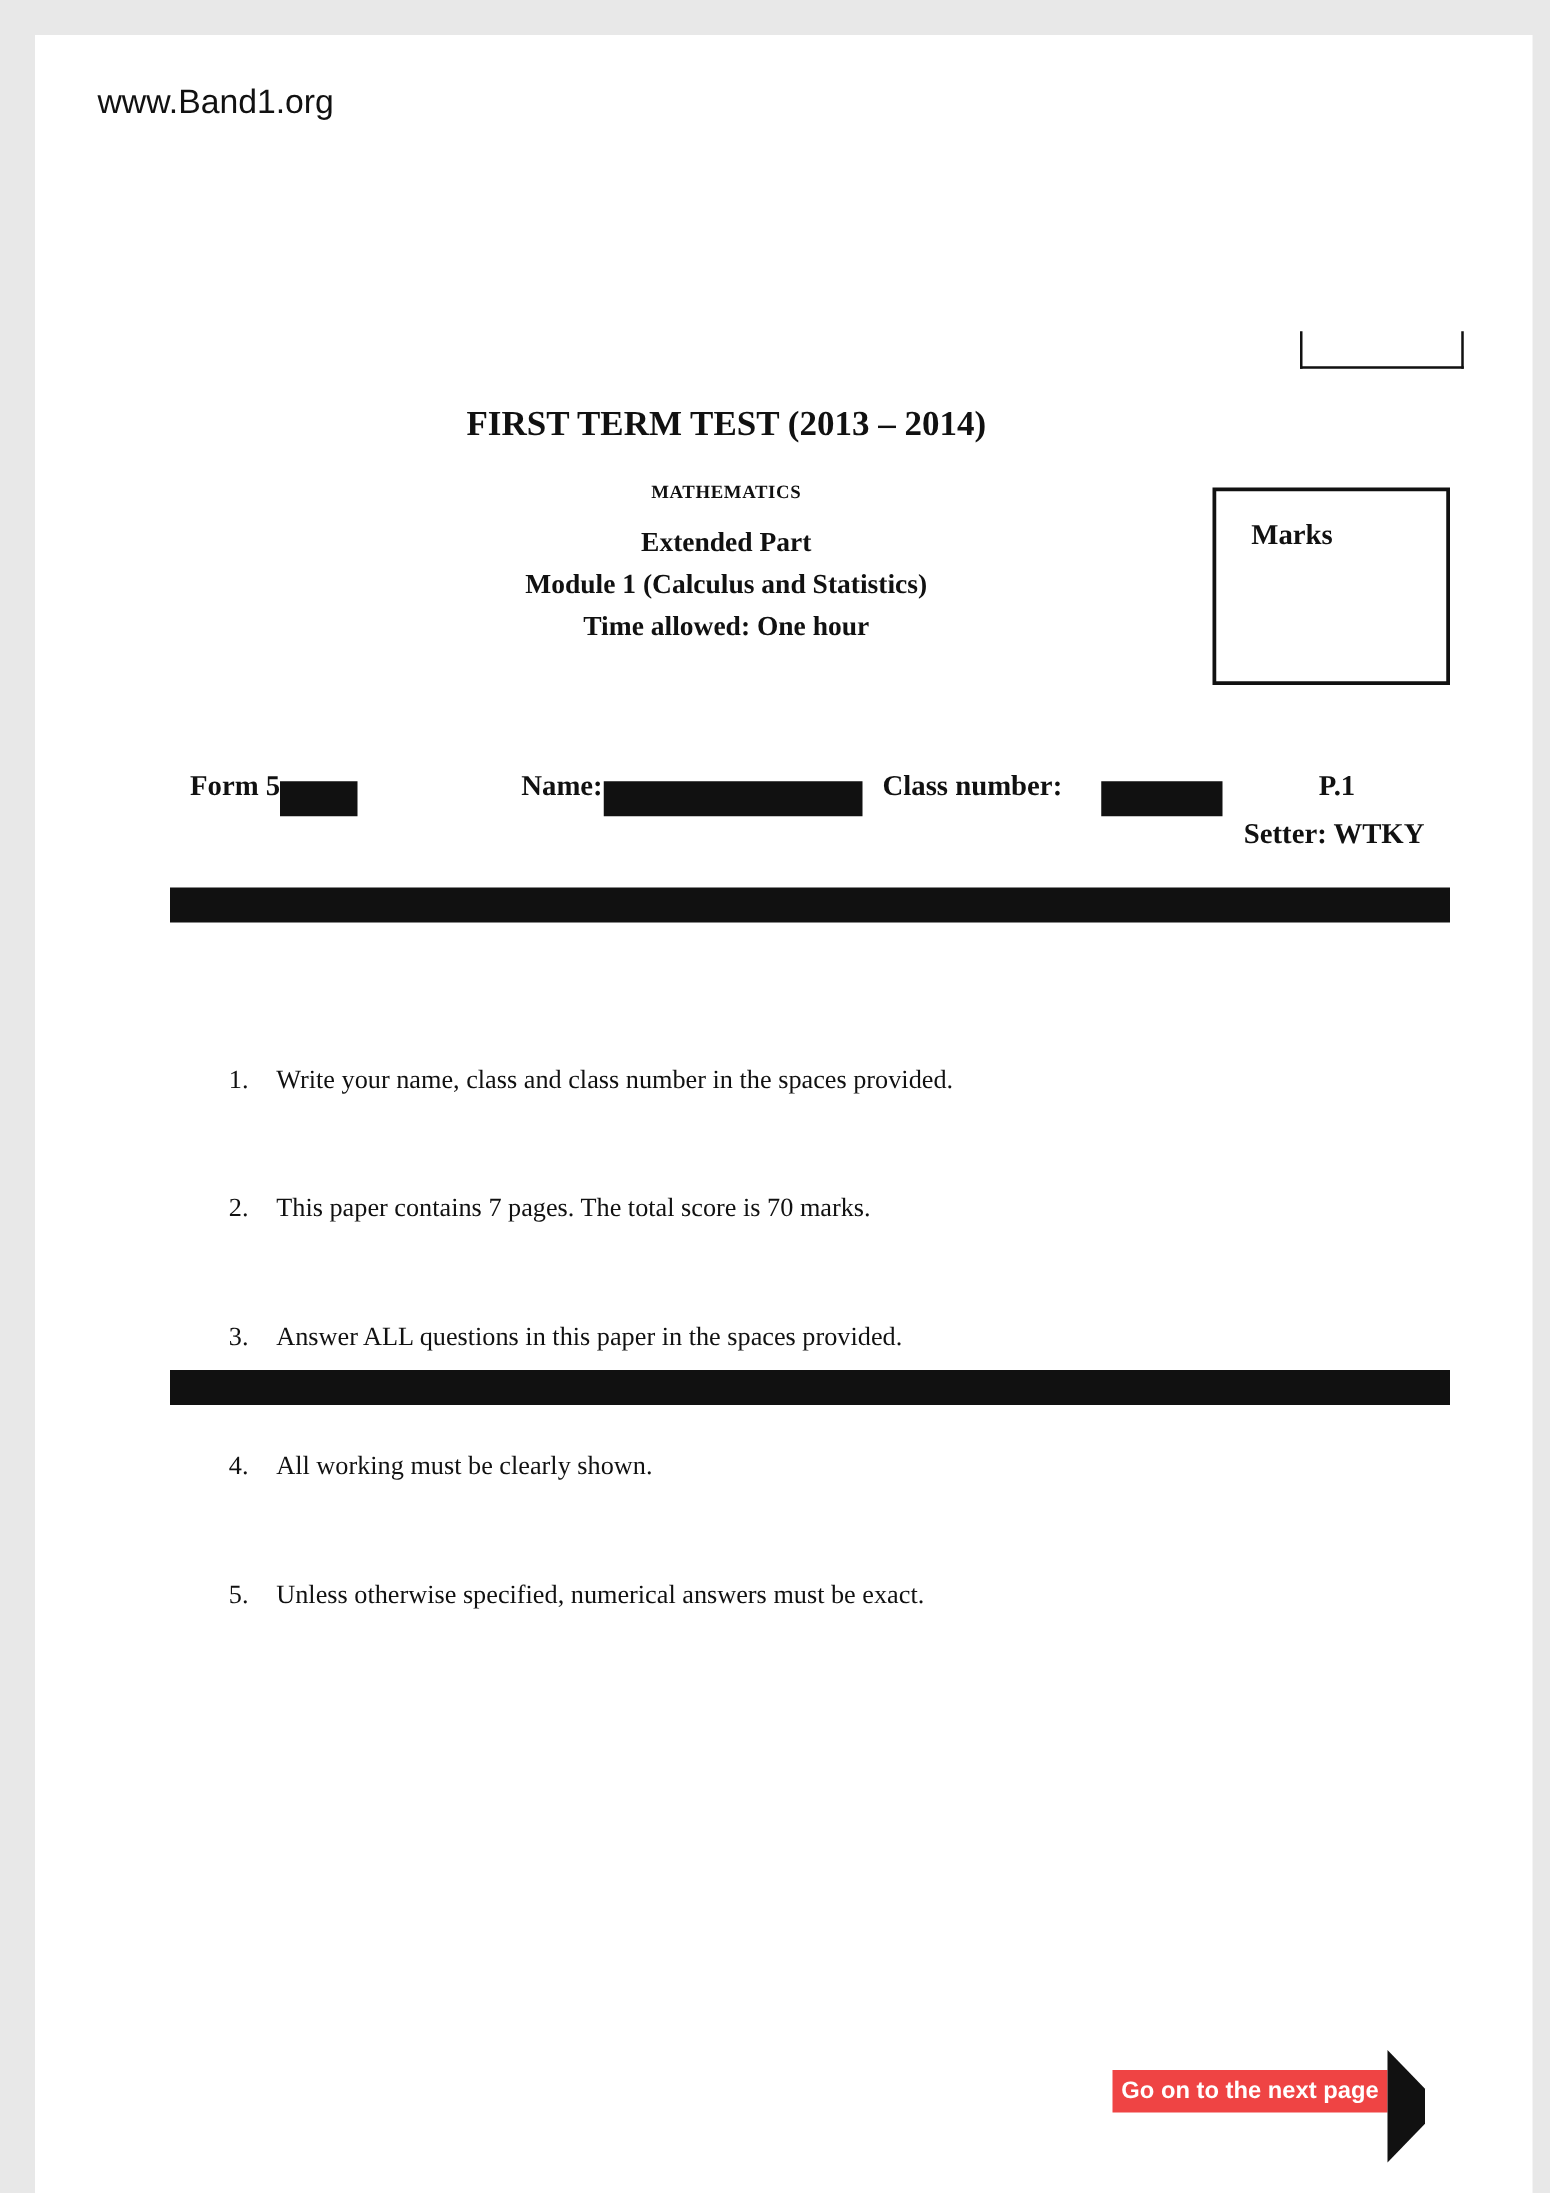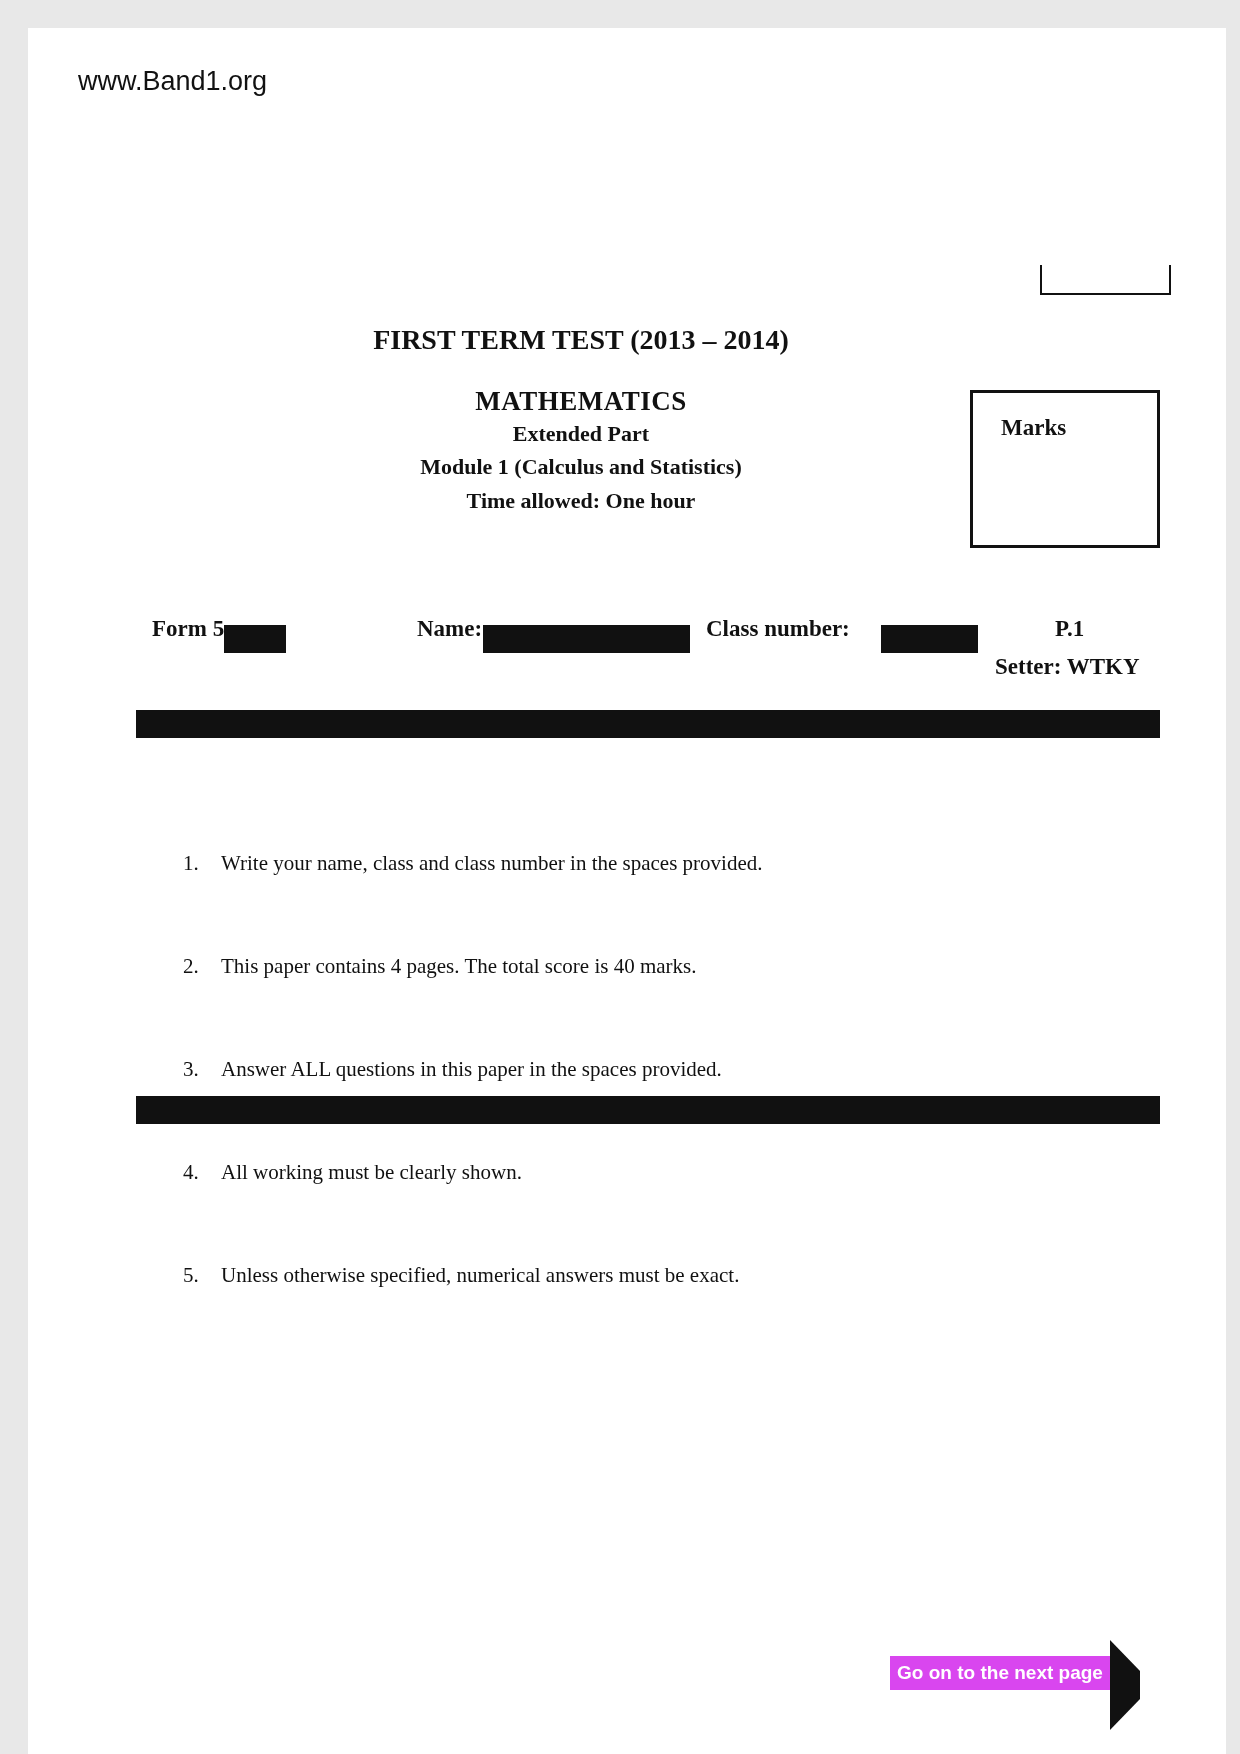--- a/index.html
+++ b/index.html
@@ -33,21 +33,21 @@
   }
 
   .center-lines {
     left: 0; top: 0;
     width: 1106px;
     text-align: center;
     font-weight: bold;
   }
   .line-college   { top: 255px; font-size: 23px; }
   .line-term      { top: 282px; font-size: 28px; }
-  .line-subject   { top: 344px; font-size: 27px; letter-spacing: 0.5px; }
+  .line-subject   { top: 344px; font-size: 15px; letter-spacing: 0.5px; }
   .line-part      { top: 379px; font-size: 22px; }
   .line-module    { top: 412px; font-size: 22px; }
   .line-time      { top: 446px; font-size: 22px; }
 
   .marks-box {
     left: 942px; top: 362px;
     width: 190px; height: 158px;
     border: 3px solid #111;
     padding: 8px 0 0 14px;
   }
@@ -90,21 +90,21 @@
     display: flex;
     line-height: 28px;
     margin-bottom: 19px;
   }
   .instr-num { width: 38px; flex: 0 0 38px; }
   .instr-text { flex: 1; }
 
   .next-page-bar {
     left: 862px; top: 1628px;
     width: 220px; height: 34px;
-    background: #d946ef;
+    background: #ef4444;
     color: #ffffff;
     font-family: "Liberation Sans", sans-serif;
     font-weight: bold;
     font-size: 19px;
     display: flex;
     align-items: center;
     justify-content: center;
     white-space: nowrap;
     cursor: pointer;
   }
@@ -155,21 +155,21 @@
 
   <div class="abs rule rule-top"></div>
 
   <ol class="abs instructions">
     <li class="instr-item">
       <span class="instr-num">1.</span>
       <span class="instr-text">Write your name, class and class number in the spaces provided.</span>
     </li>
     <li class="instr-item">
       <span class="instr-num">2.</span>
-      <span class="instr-text">This paper contains 4 pages. The total score is 40 marks.</span>
+      <span class="instr-text">This paper contains 7 pages. The total score is 70 marks.</span>
     </li>
     <li class="instr-item">
       <span class="instr-num">3.</span>
       <span class="instr-text">Answer ALL questions in this paper in the spaces provided.</span>
     </li>
     <li class="instr-item">
       <span class="instr-num">4.</span>
       <span class="instr-text">All working must be clearly shown.</span>
     </li>
     <li class="instr-item">

